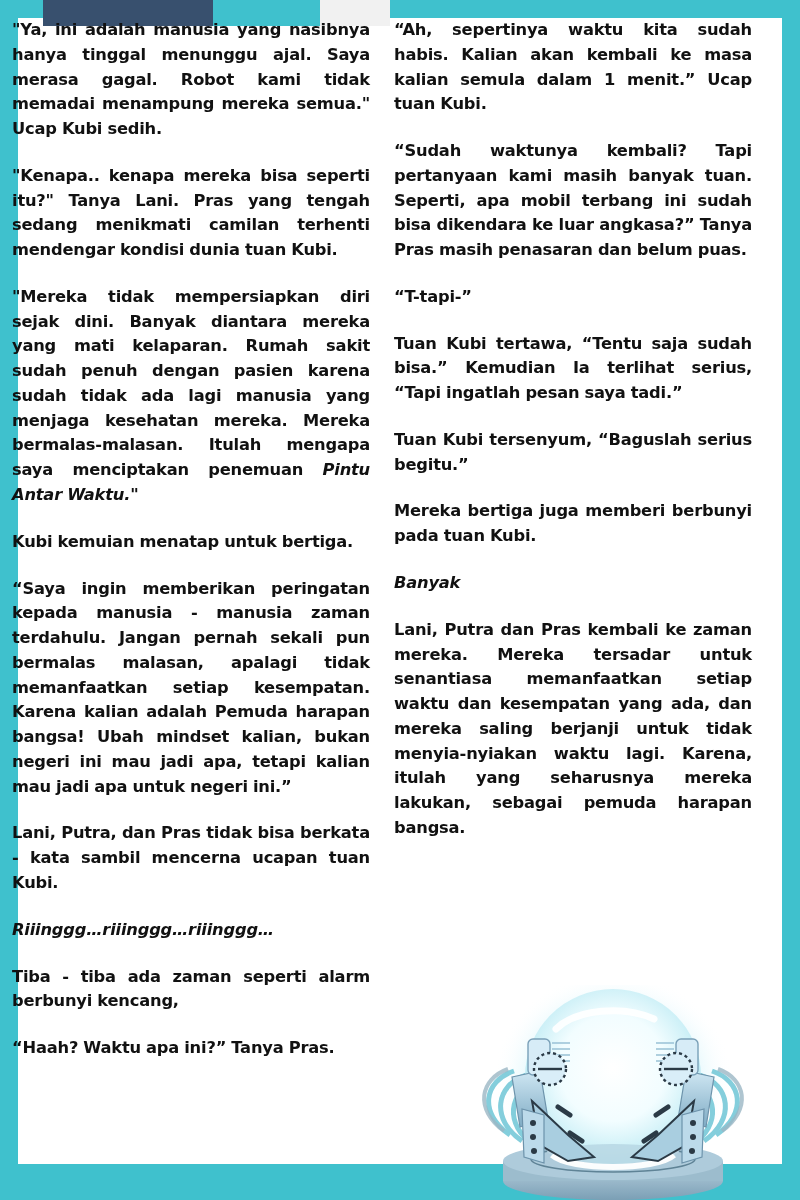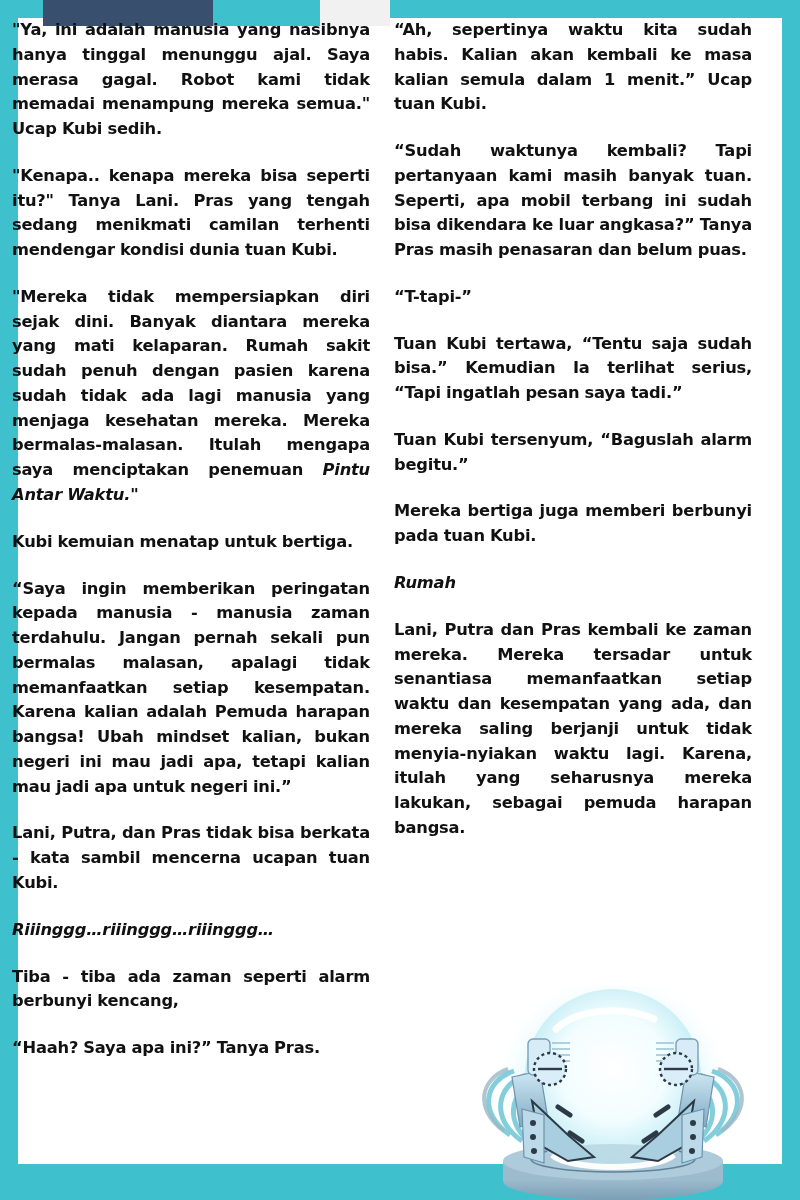--- a/index.html
+++ b/index.html
@@ -115,31 +115,31 @@
 
     <div class="col col-left">
       <p class="para">"Ya, ini adalah manusia yang nasibnya hanya tinggal menunggu ajal. Saya merasa gagal. Robot kami tidak memadai menampung mereka semua." Ucap Kubi sedih.</p>
       <p class="para">"Kenapa.. kenapa mereka bisa seperti itu?" Tanya Lani. Pras yang tengah sedang menikmati camilan terhenti mendengar kondisi dunia tuan Kubi.</p>
       <p class="para"><span>"Mereka tidak mempersiapkan diri sejak dini. Banyak diantara mereka yang mati kelaparan. Rumah sakit sudah penuh dengan pasien karena sudah tidak ada lagi manusia yang menjaga kesehatan mereka. Mereka bermalas-malasan. Itulah mengapa saya menciptakan penemuan </span><span class="ital">Pintu Antar Waktu.</span><span>"</span></p>
       <p class="para">Kubi kemuian menatap untuk bertiga.</p>
       <p class="para">“Saya ingin memberikan peringatan kepada manusia - manusia zaman terdahulu. Jangan pernah sekali pun bermalas malasan, apalagi tidak memanfaatkan setiap kesempatan. Karena kalian adalah Pemuda harapan bangsa! Ubah mindset kalian, bukan negeri ini mau jadi apa, tetapi kalian mau jadi apa untuk negeri ini.”</p>
       <p class="para">Lani, Putra, dan Pras tidak bisa berkata - kata sambil mencerna ucapan tuan Kubi.</p>
       <p class="para italic">Riiinggg…riiinggg…riiinggg…</p>
       <p class="para">Tiba - tiba ada zaman seperti alarm berbunyi kencang,</p>
-      <p class="para">“Haah? Saya apa ini?” Tanya Pras.</p>
+      <p class="para">“Haah? Waktu apa ini?” Tanya Pras.</p>
     </div>
 
     <div class="col col-right">
       <p class="para">“Ah, sepertinya waktu kita sudah habis. Kalian akan kembali ke masa kalian semula dalam 1 menit.” Ucap tuan Kubi.</p>
       <p class="para">“Sudah waktunya kembali? Tapi pertanyaan kami masih banyak tuan. Seperti, apa mobil terbang ini sudah bisa dikendara ke luar angkasa?” Tanya Pras masih penasaran dan belum puas.</p>
       <p class="para">“T-tapi-”</p>
       <p class="para">Tuan Kubi tertawa, “Tentu saja sudah bisa.” Kemudian Ia terlihat serius, “Tapi ingatlah pesan saya tadi.”</p>
-      <p class="para">Tuan Kubi tersenyum, “Baguslah alarm begitu.”</p>
+      <p class="para">Tuan Kubi tersenyum, “Baguslah serius begitu.”</p>
       <p class="para">Mereka bertiga juga memberi berbunyi pada tuan Kubi.</p>
-      <p class="para italic">Rumah</p>
+      <p class="para italic">Banyak</p>
       <p class="para">Lani, Putra dan Pras kembali ke zaman mereka. Mereka tersadar untuk senantiasa memanfaatkan setiap waktu dan kesempatan yang ada, dan mereka saling berjanji untuk tidak menyia-nyiakan waktu lagi. Karena, itulah yang seharusnya mereka lakukan, sebagai pemuda harapan bangsa.</p>
     </div>
 
   </div>
 
   <div class="illustration">
     <svg width="330" height="215" viewBox="0 0 330 215" xmlns="http://www.w3.org/2000/svg">
       <defs>
         <radialGradient id="orbGrad" cx="50%" cy="45%" r="55%">
           <stop offset="0%" stop-color="#ffffff"></stop>

